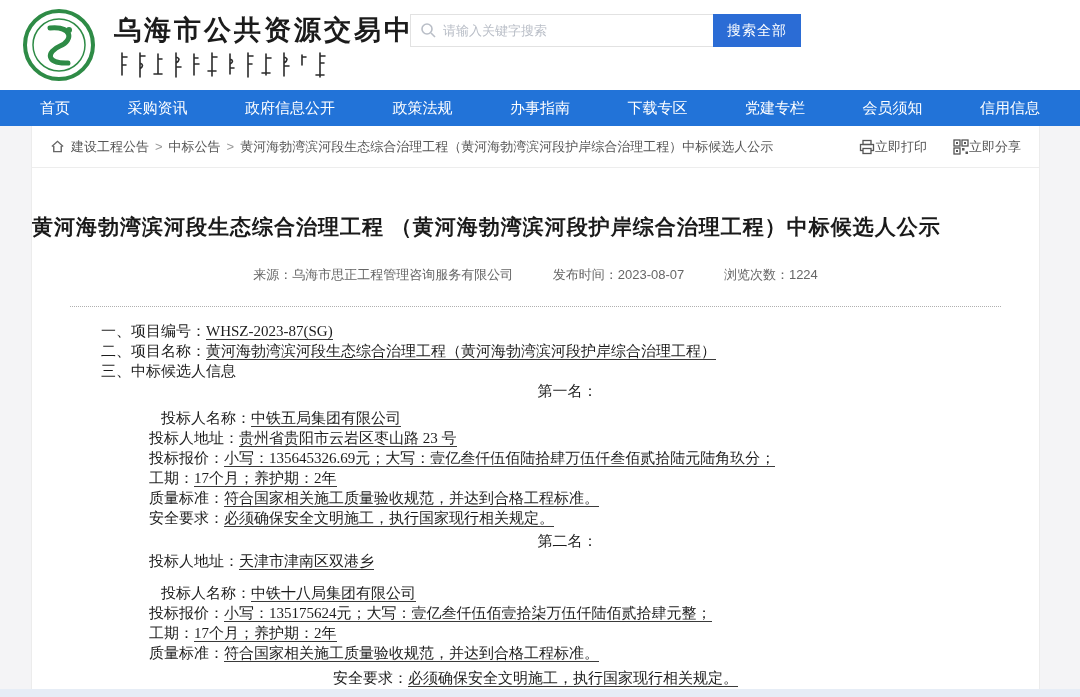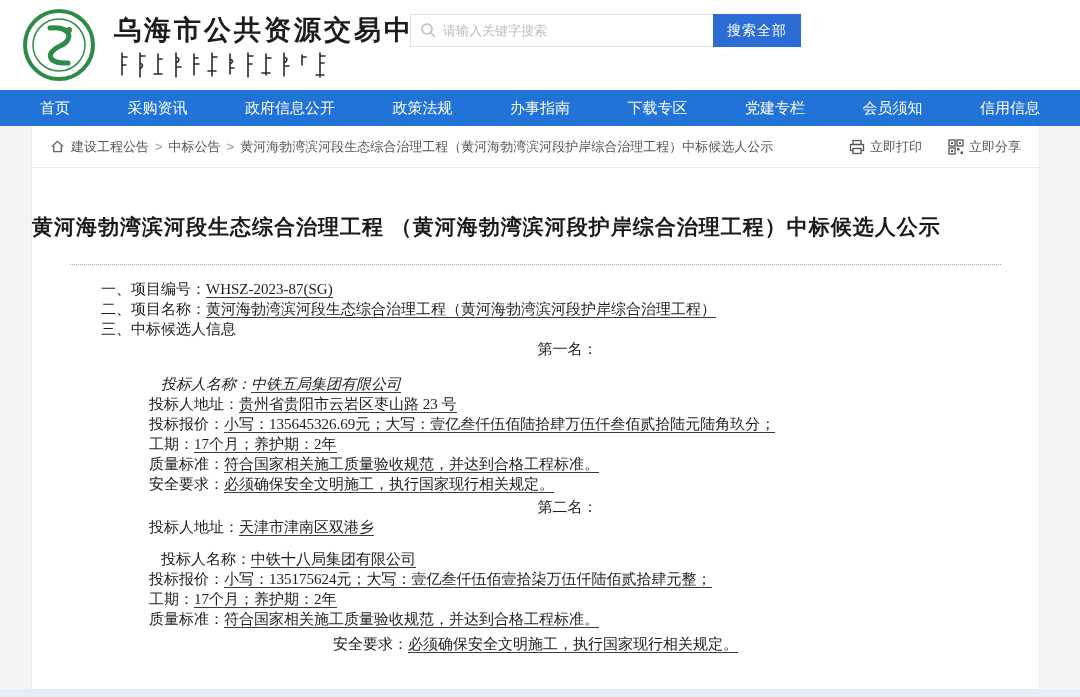--- a/index.html
+++ b/index.html
@@ -47,42 +47,42 @@
   .crumb-bar{
     height:42px;border-bottom:1px solid #ededed;display:flex;align-items:center;
     padding:0 18px;box-sizing:border-box;font-size:13px;color:#555;
   }
   .crumb-trail{display:flex;align-items:center;white-space:nowrap;overflow:hidden;}
   .home-icon{width:15px;height:15px;margin-right:6px;flex:none;}
   .crumb-item{color:#555;cursor:pointer;}
   .crumb-item.current{cursor:default;}
   .crumb-sep{margin:0 6px;color:#999;}
   .crumb-tools{margin-left:auto;display:flex;align-items:center;gap:26px;flex:none;}
-  .tool{display:flex;align-items:center;gap:5px;color:#555;font-size:13px;cursor:pointer;}
+  .tool{display:flex;align-items:center;color:#555;font-size:13px;cursor:pointer;}
   .tool svg{width:16px;height:16px;}
   
   .article{padding-top:44px;}
   .article-title{
     text-align:left;font-size:21px;font-weight:bold;color:#1a1a1a;
     letter-spacing:1px;line-height:30px;
   }
   .meta{text-align:center;margin-top:24px;font-size:13px;color:#666;}
   .meta span{margin:0 18px;}
   .divider{margin:22px 38px 0 38px;border-bottom:1px dotted #b0b0b0;}
   .lines{
     margin-top:14px;font-family:"Liberation Serif", serif;
     font-size:15px;color:#1c1c1c;
   }
   .line{line-height:20px;white-space:nowrap;}
   .l0{margin-left:69px;}
   .lrank{margin-left:64px;text-align:center;}
   .l1{margin-left:129px;}
   .l2{margin-left:117px;}
   .center{text-align:center;margin-left:0;}
-  .g7{margin-top:15px;font-style:italic;} .g3{margin-top:3px;} .g12{margin-top:12px;} .g5{margin-top:5px;}
+  .g7{margin-top:7px;} .g3{margin-top:3px;} .g12{margin-top:12px;} .g5{margin-top:5px;}
   .u{border-bottom:1px solid #3a3a3a;padding-bottom:0px;}
 </style>
 </head>
 <body>
 
 <div class="header">
   <svg class="logo" viewBox="0 0 74 74">
     <circle cx="37" cy="37" r="34" fill="#ffffff" stroke="#2e8b46" stroke-width="4"></circle>
     <circle cx="37" cy="37" r="26" fill="none" stroke="#2e8b46" stroke-width="1.5"></circle>
     <path d="M28 20 C 50 18, 52 32, 38 38 C 24 44, 24 56, 46 55" fill="none" stroke="#2e8b46" stroke-width="5" stroke-linecap="round"></path>
@@ -165,20 +165,25 @@
           <rect x="9" y="9" width="2.5" height="2.5" fill="#555"></rect>
           <rect x="12.5" y="12.5" width="2.5" height="2.5" fill="#555"></rect>
         </svg>
         <span>立即分享</span>
       </div>
     </div>
   </div>
 
   <div class="article">
     <div class="article-title">黄河海勃湾滨河段生态综合治理工程 （黄河海勃湾滨河段护岸综合治理工程）中标候选人公示</div>
+    <div class="meta">
+      <span>来源：乌海市思正工程管理咨询服务有限公司</span>
+      <span>发布时间：2023-08-07</span>
+      <span>浏览次数：1224</span>
+    </div>
     <div class="divider"></div>
     <div class="lines" id="article-lines">
         <div class="line l0"><span>一、项目编号：</span><span class="u">WHSZ-2023-87(SG)</span></div>
         <div class="line l0"><span>二、项目名称：</span><span class="u">黄河海勃湾滨河段生态综合治理工程（黄河海勃湾滨河段护岸综合治理工程）</span></div>
         <div class="line l0"><span>三、中标候选人信息</span></div>
         <div class="line lrank"><span>第一名：</span></div>
         <div class="line l1 g7"><span>投标人名称：</span><span class="u">中铁五局集团有限公司</span></div>
         <div class="line l2"><span>投标人地址：</span><span class="u">贵州省贵阳市云岩区枣山路 23 号</span></div>
         <div class="line l2"><span>投标报价：</span><span class="u">小写：135645326.69元；大写：壹亿叁仟伍佰陆拾肆万伍仟叁佰贰拾陆元陆角玖分；</span></div>
         <div class="line l2"><span>工期：</span><span class="u">17个月；养护期：2年</span></div>

